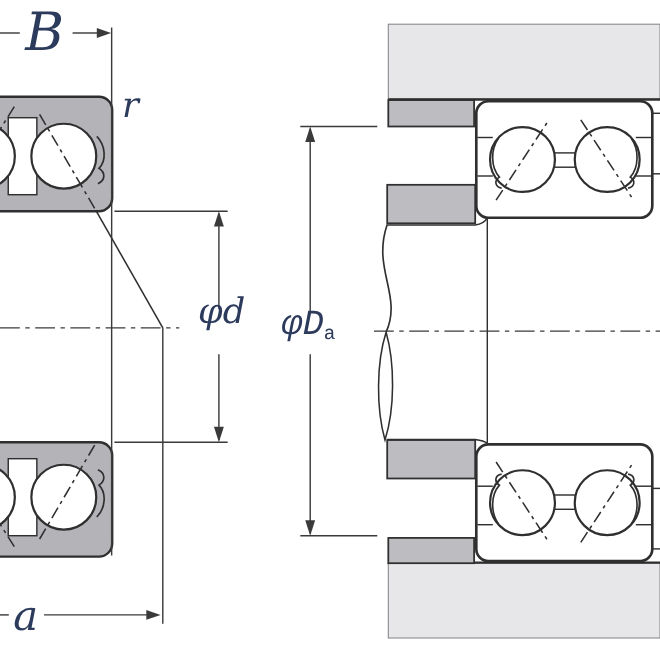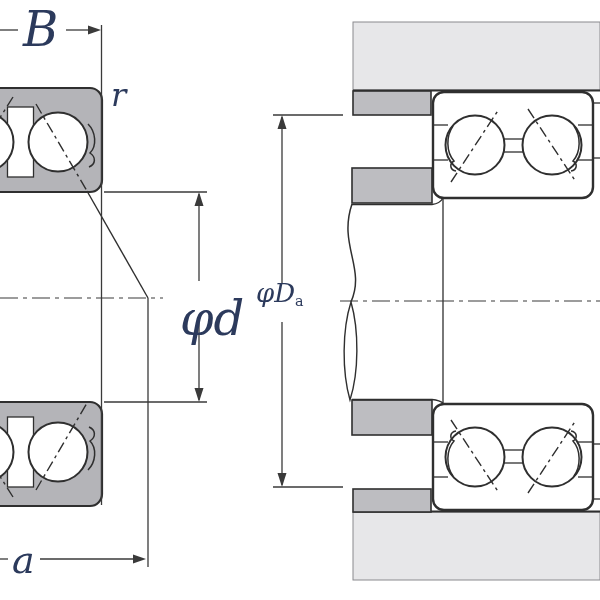--- a/index.html
+++ b/index.html
@@ -157,25 +157,25 @@
 </svg>
 
 <div class="lbl" style="left:23px;top:5px;font-size:48px;">
   <span>B</span>
 </div>
 
 <div class="lbl" style="left:111px;top:79px;font-size:32px;">
   <span>r</span>
 </div>
 
-<div class="lbl" style="left:180px;top:294px;font-size:48px;">
+<div class="lbl" style="left:180px;top:267px;font-size:32px;">
   <span>φ</span><span>d</span>
 </div>
 
-<div class="lbl" style="left:256px;top:280px;font-size:26px;">
+<div class="lbl" style="left:256px;top:280px;font-size:32px;font-family:Liberation Mono, monospace;">
   <span>φ</span><span>D</span><sub>a</sub>
 </div>
 
 <div class="lbl" style="left:12px;top:541px;font-size:38px;">
   <span>a</span>
 </div>
 
 </div>
 
 </body></html>

